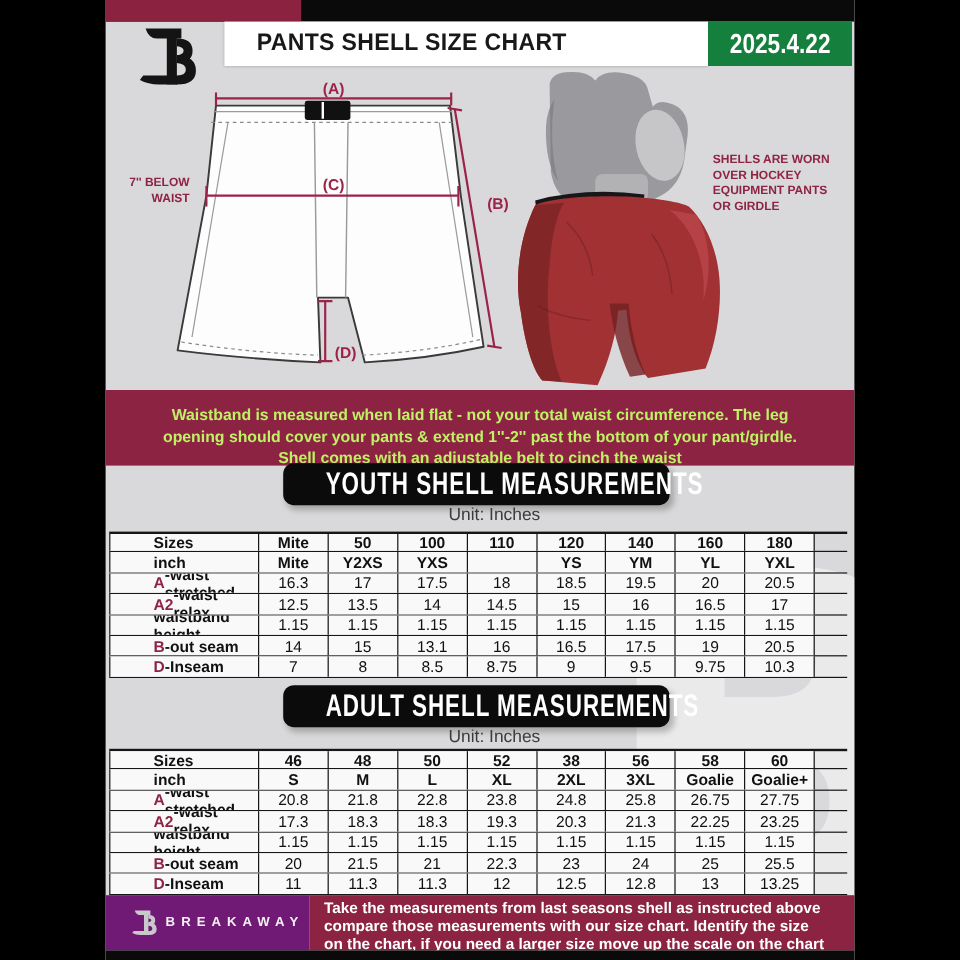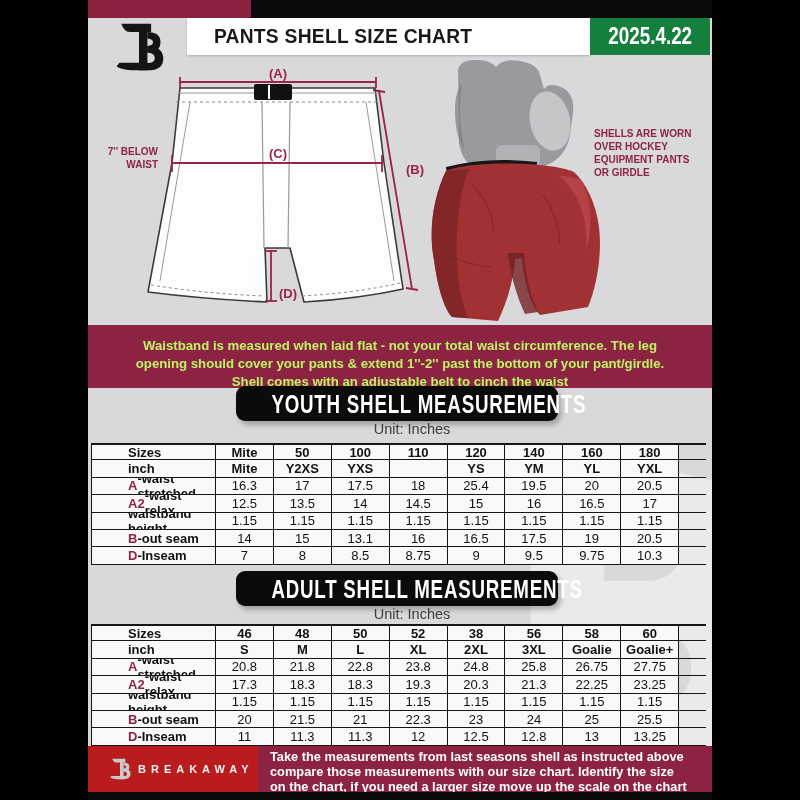--- a/index.html
+++ b/index.html
@@ -28,21 +28,21 @@
   .trow{display:grid;grid-template-columns:124px repeat(8,57.9px) 1fr;height:17.4px;box-sizing:border-box;border-bottom:1.5px solid #161616;}
   .trow.first{border-top:2px solid #161616;}
   .cell{display:flex;align-items:center;justify-content:center;font-size:13px;color:#111;background:#f9f9fa;border-left:1.4px solid #161616;box-sizing:border-box;overflow:hidden;}
   .cell.label{justify-content:flex-start;padding-left:36px;font-weight:bold;}
   .cell.stub{background:transparent;}
   .trow.bold .cell{font-weight:bold;}
   .maroon{color:#8e2343;}
   
   .watermark{right:-80px;top:425px;font-size:390px;line-height:1;font-weight:bold;color:rgba(255,255,255,.45);font-family:"DejaVu Sans",sans-serif;z-index:1;}
   
-  .footer-left{left:0;top:746px;width:170px;height:46px;background:#b91c1c;z-index:3;text-align:right;}
+  .footer-left{left:0;top:746px;width:170px;height:46px;background:#701a75;z-index:3;text-align:right;}
   .footer-left svg{position:absolute;left:21px;top:10px;}
   .footer-brand{position:absolute;left:50px;top:0;height:46px;line-height:46px;color:#f2f2f2;font-size:11px;font-weight:bold;letter-spacing:5px;}
   .footer-right{left:170px;top:746px;width:454px;height:46px;background:#8c2342;z-index:3;color:#fff;font-size:12.8px;font-weight:bold;line-height:15.2px;padding:3px 24px 0 12px;box-sizing:border-box;white-space:pre-line;}
   .bottom-strip{left:0;top:792px;width:624px;height:8px;background:#0a0a0a;z-index:3;}
   svg text{font-family:"Liberation Sans",sans-serif;}
 </style>
 </head>
 <body>
 
 <div class="page">
@@ -161,21 +161,21 @@
         <div class="cell val">YL</div>
         <div class="cell val">YXL</div>
         <div class="cell stub"></div>
       </div>
       <div class="trow">
         <div class="cell label"><span class="maroon">A</span>-waist stretched</div>
         <div class="cell val">16.3</div>
         <div class="cell val">17</div>
         <div class="cell val">17.5</div>
         <div class="cell val">18</div>
-        <div class="cell val">25.4</div>
+        <div class="cell val">18.5</div>
         <div class="cell val">19.5</div>
         <div class="cell val">20</div>
         <div class="cell val">20.5</div>
         <div class="cell stub"></div>
       </div>
       <div class="trow">
         <div class="cell label"><span class="maroon">A2</span>-waist relax</div>
         <div class="cell val">12.5</div>
         <div class="cell val">13.5</div>
         <div class="cell val">14</div>

